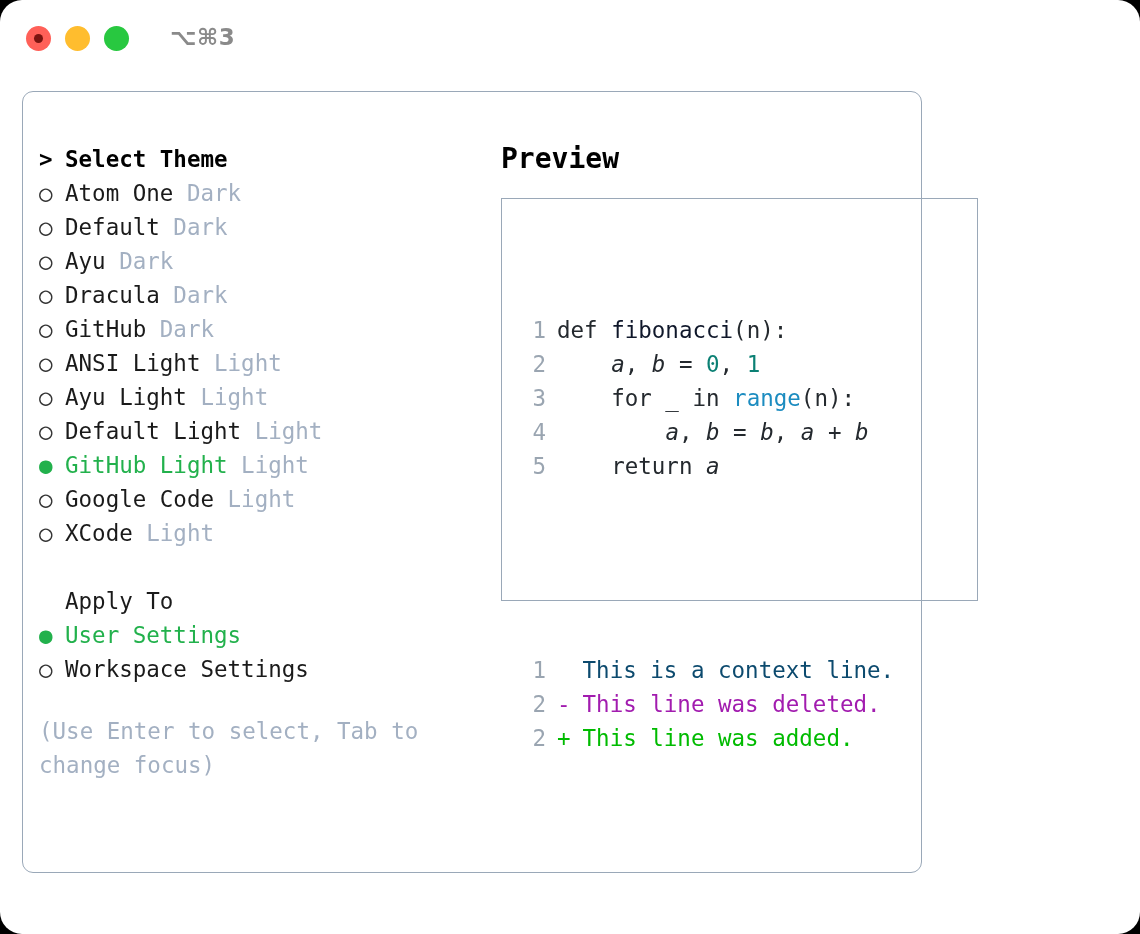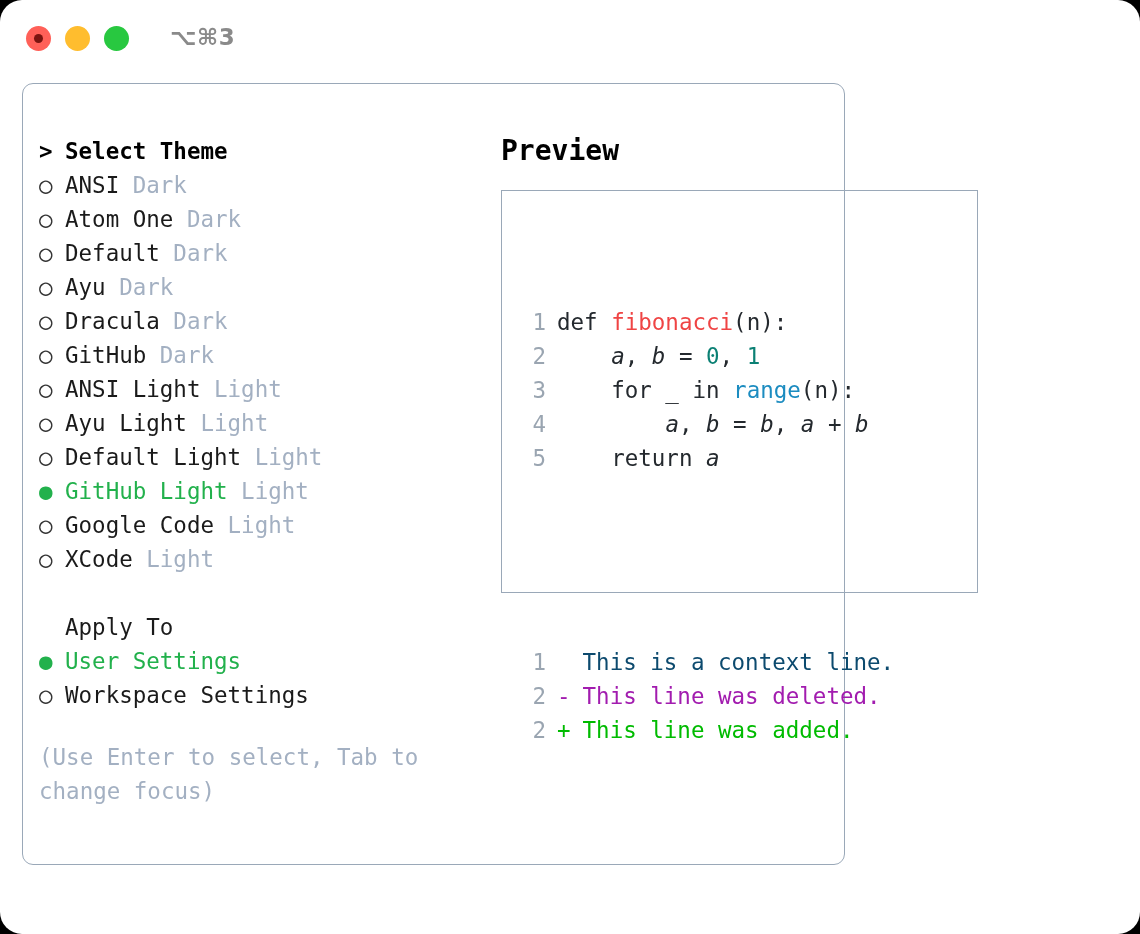--- a/index.html
+++ b/index.html
@@ -64,22 +64,22 @@
     font-weight: bold;
     color: #8a8a8a;
     letter-spacing: 0.5px;
     font-family: "DejaVu Sans", "Liberation Sans", sans-serif;
   }
 
   
   .panel {
     position: absolute;
     left: 22px;
-    top: 83px;
-    width: 823px;
+    top: 91px;
+    width: 900px;
     height: 782px;
     border: 1.6px solid #9aa8b8;
     border-radius: 11px;
     box-sizing: border-box;
   }
 
   .columns {
     position: absolute;
     left: 0; top: 0;
     width: 100%; height: 100%;
@@ -161,21 +161,21 @@
     white-space: pre;
   }
   .ln {
     display: inline-block;
     width: 26px;
     text-align: right;
     color: #9aa5b1;
   }
   .gap { display: inline-block; width: 11px; }
   .tok-plain { color: #24292e; }
-  .tok-fn    { color: #ef4444; }
+  .tok-fn    { color: #0f172a; }
   .tok-num   { color: #0b8074; }
   .tok-kw    { color: #1c8cc0; }
   .tok-var   { color: #24292e; font-style: italic; }
   .diff-blank { height: 34px; }
   .diff-ctx   { color: #0c4a6e; text-align: right; }
   .diff-del   { color: #a21caf; }
   .diff-add   { color: #00bb00; }
   .sign { display: inline-block; width: 12px; }
 </style>
 </head>
@@ -193,21 +193,20 @@
   </div>
 
   <div class="panel">
     <div class="columns">
 
       <div class="left-col">
 
         <div class="row row-header"><span class="marker marker-arrow">&gt;</span><span>Select Theme</span></div>
 
         <div id="theme-items">
-            <div class="row"><span class="marker bullet-empty">○</span><span>ANSI</span><span class="suffix"> Dark</span></div>
             <div class="row"><span class="marker bullet-empty">○</span><span>Atom One</span><span class="suffix"> Dark</span></div>
             <div class="row"><span class="marker bullet-empty">○</span><span>Default</span><span class="suffix"> Dark</span></div>
             <div class="row"><span class="marker bullet-empty">○</span><span>Ayu</span><span class="suffix"> Dark</span></div>
             <div class="row"><span class="marker bullet-empty">○</span><span>Dracula</span><span class="suffix"> Dark</span></div>
             <div class="row"><span class="marker bullet-empty">○</span><span>GitHub</span><span class="suffix"> Dark</span></div>
             <div class="row"><span class="marker bullet-empty">○</span><span>ANSI Light</span><span class="suffix"> Light</span></div>
             <div class="row"><span class="marker bullet-empty">○</span><span>Ayu Light</span><span class="suffix"> Light</span></div>
             <div class="row"><span class="marker bullet-empty">○</span><span>Default Light</span><span class="suffix"> Light</span></div>
             <div class="row"><span class="marker bullet-filled">●</span><span class="label-selected">GitHub Light</span><span class="suffix"> Light</span></div>
             <div class="row"><span class="marker bullet-empty">○</span><span>Google Code</span><span class="suffix"> Light</span></div>

